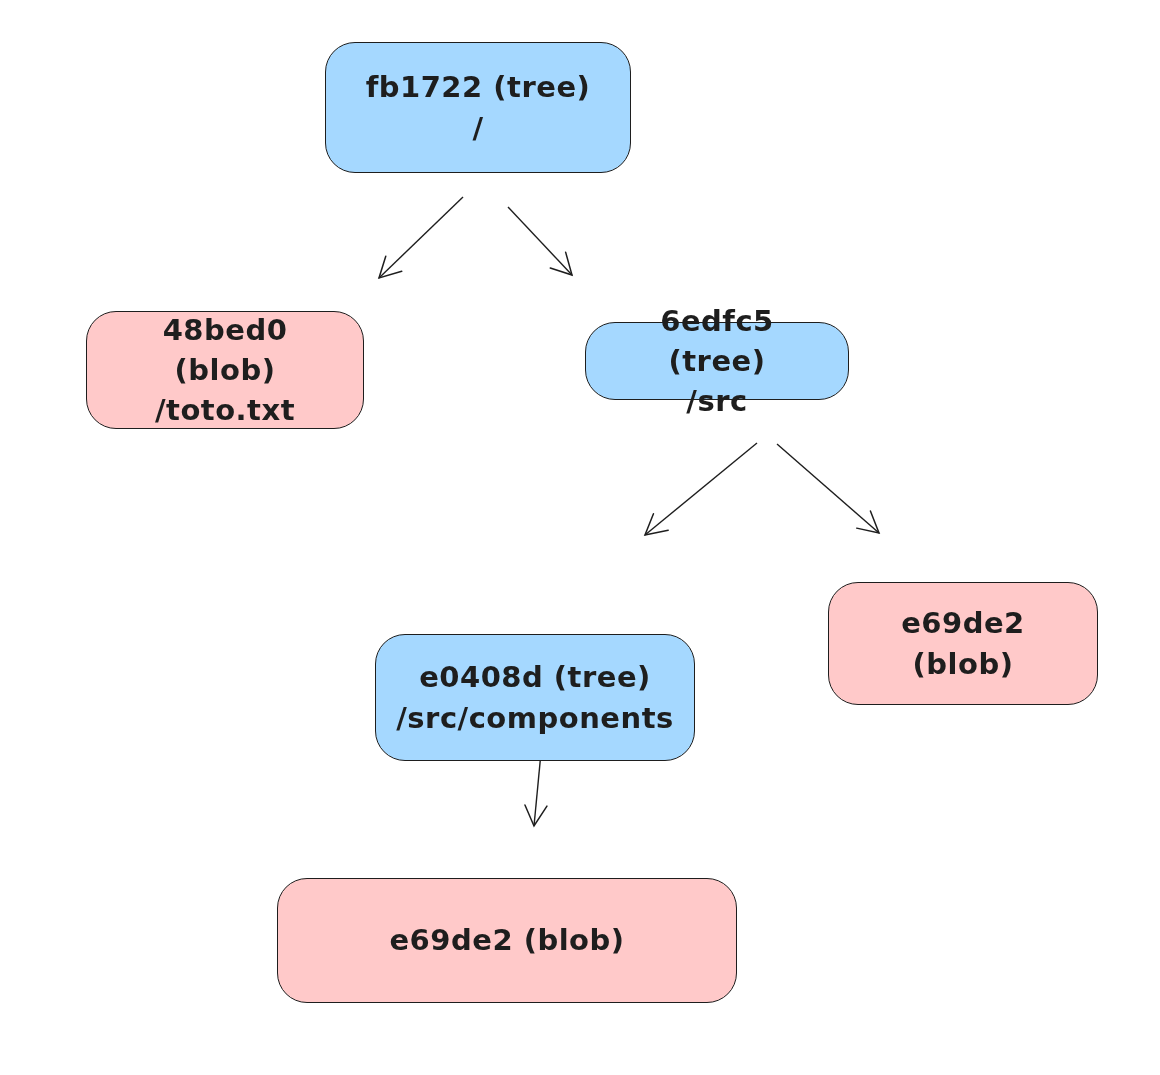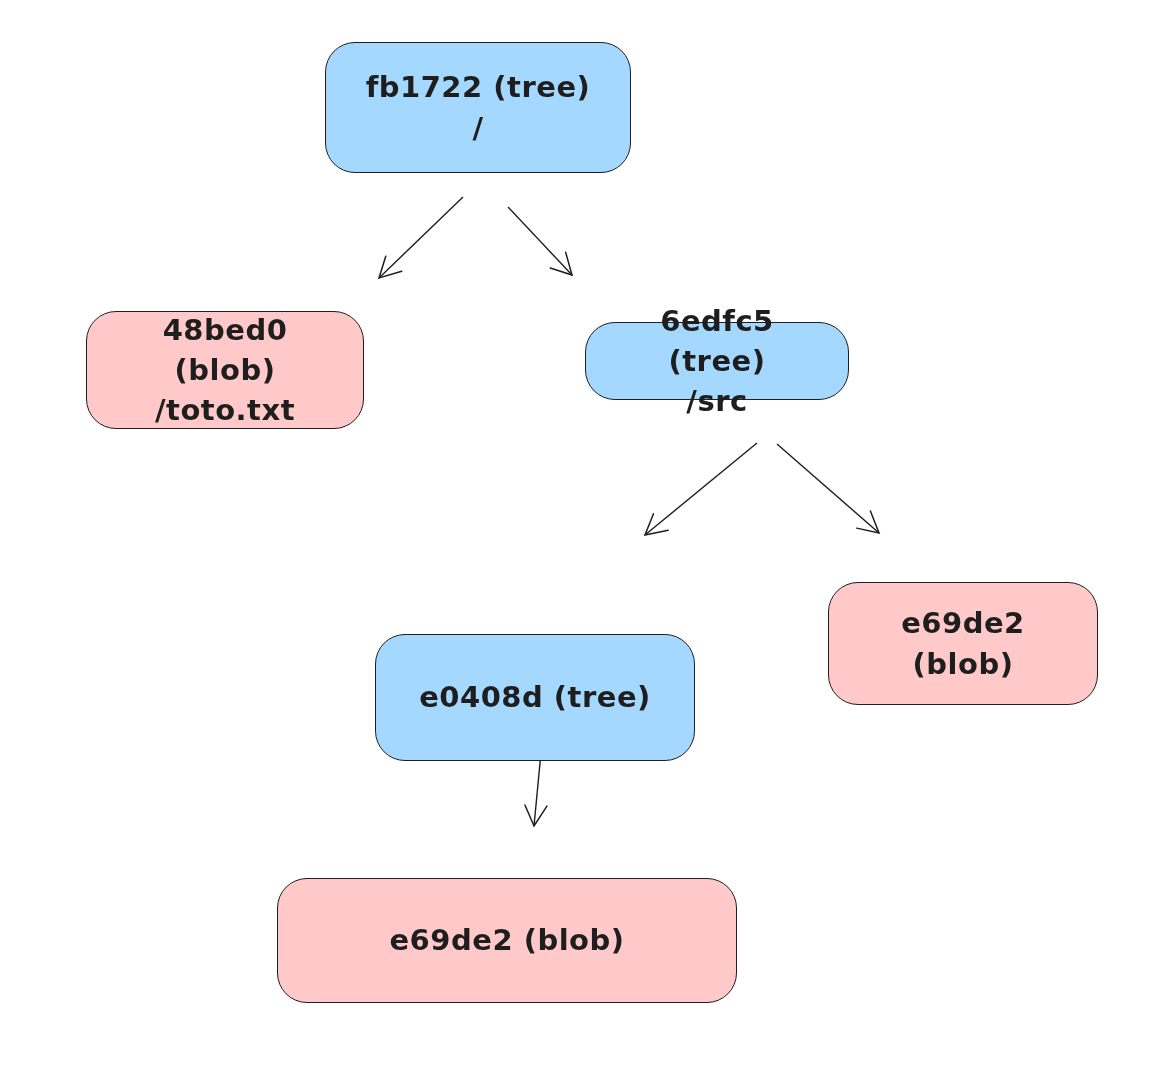--- a/index.html
+++ b/index.html
@@ -81,20 +81,21 @@
     <span>/toto.txt</span>
   </div>
 
   <div class="node tree node-src">
     <span>6edfc5 (tree)</span>
     <span>/src</span>
   </div>
 
   <div class="node tree node-components">
     <span>e0408d (tree)</span>
+    <span>/src/components</span>
   </div>
 
   <div class="node blob node-appjs">
     <span>e69de2 (blob)</span>
   </div>
 
   <div class="node blob node-menujs">
     <span>e69de2 (blob)</span>
   </div>
 

